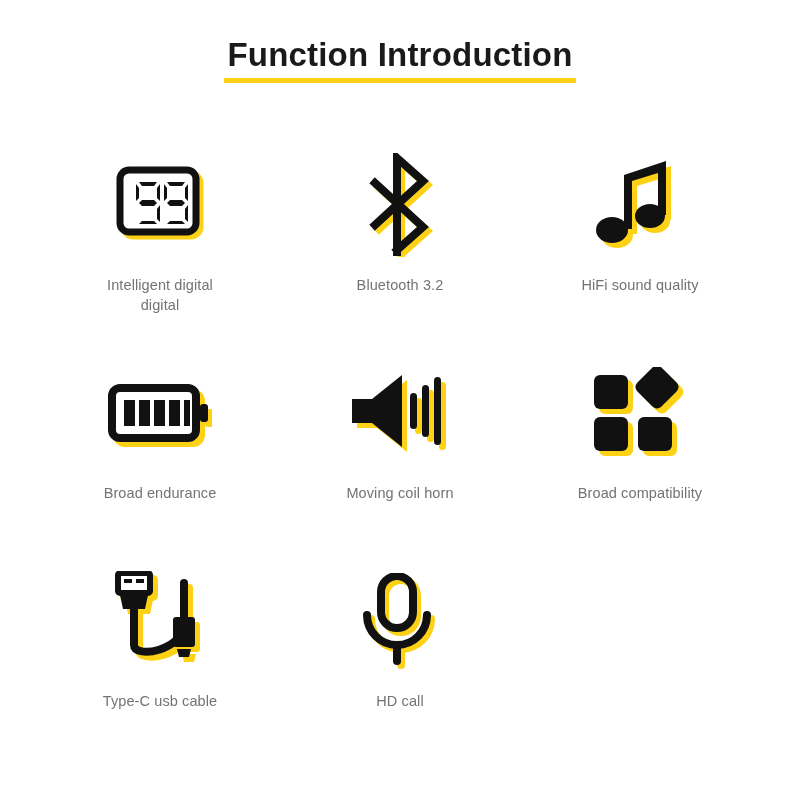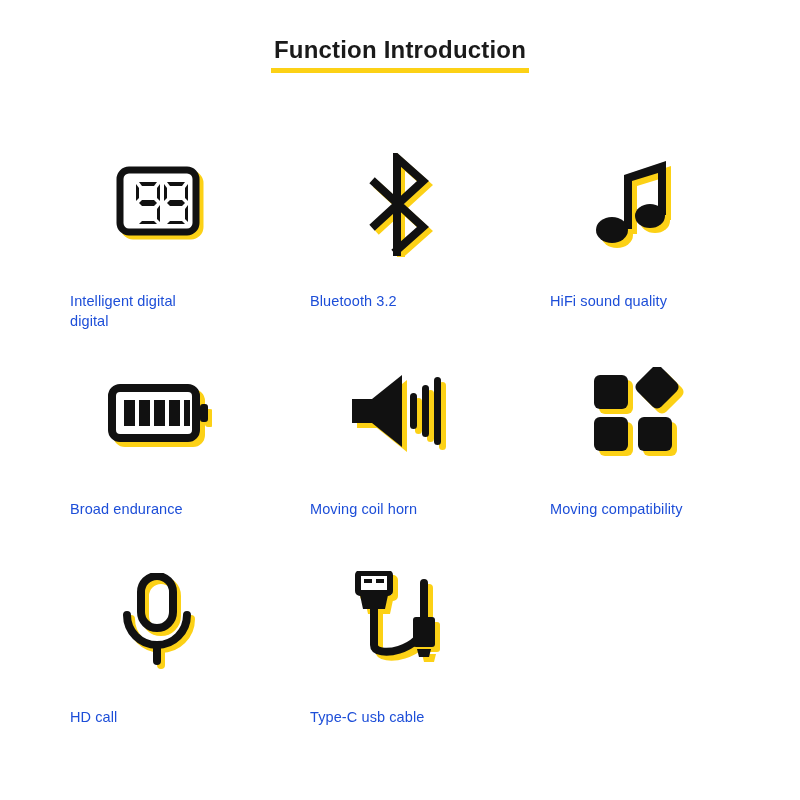--- a/index.html
+++ b/index.html
@@ -25,21 +25,21 @@
     position: absolute;
     top: 36px;
     left: 0;
     width: 800px;
     text-align: center;
   }
   .title-text {
     display: inline-block;
     position: relative;
     font-family: "Liberation Sans", sans-serif;
-    font-size: 24px;
+    font-size: 33px;
     font-weight: bold;
     color: #1a1a1a;
     letter-spacing: 0.2px;
     line-height: 1.15;
     padding: 0 3px 9px 3px;
   }
   .title-underline {
     position: absolute;
     left: 0;
     right: 0;
@@ -66,26 +66,26 @@
     align-items: center;
     justify-content: flex-start;
   }
   .icon-wrap {
     height: 130px;
     display: flex;
     align-items: center;
     justify-content: center;
   }
   .caption {
-    margin-top: 22px;
+    margin-top: 6px;
     width: 180px;
-    text-align: left;
+    text-align: center;
     font-family: "Liberation Sans", sans-serif;
     font-size: 14.5px;
-    color: #1d4ed8;
+    color: #737373;
     line-height: 1.35;
     letter-spacing: 0.1px;
   }
   svg { display: block; }
 </style>
 </head>
 <body>
 
 <div class="page">
 
@@ -257,43 +257,21 @@
             <g fill="#111111">
               <rect x="0" y="6" width="34" height="34" rx="6"></rect>
               <rect x="0" y="48" width="34" height="34" rx="6"></rect>
               <rect x="44" y="48" width="34" height="34" rx="6"></rect>
               <rect x="46" y="1" width="34" height="34" rx="6" transform="rotate(45 63 18)"></rect>
             </g>
           </g>
         </svg>
       </div>
       <div class="caption">
-        <span>Moving compatibility</span>
-      </div>
-    </div>
-
-    <div class="cell">
-      <div class="icon-wrap">
-        <svg width="80" height="96" viewBox="0 0 80 96" aria-hidden="true">
-          <g fill="none" stroke-width="8" stroke-linecap="round">
-            <g transform="translate(4,4)" stroke="#FCD116">
-              <rect x="21" y="3" width="32" height="52" rx="16"></rect>
-              <path d="M7 42 a30 30 0 0 0 60 0"></path>
-              <line x1="37" y1="72" x2="37" y2="88"></line>
-            </g>
-            <g stroke="#111111">
-              <rect x="21" y="3" width="32" height="52" rx="16"></rect>
-              <path d="M7 42 a30 30 0 0 0 60 0"></path>
-              <line x1="37" y1="72" x2="37" y2="88"></line>
-            </g>
-          </g>
-        </svg>
-      </div>
-      <div class="caption">
-        <span>HD call</span>
+        <span>Broad compatibility</span>
       </div>
     </div>
 
     <div class="cell">
       <div class="icon-wrap">
         <svg width="92" height="100" viewBox="0 0 92 100" aria-hidden="true">
           <g transform="translate(2,2)">
 
             <g transform="translate(5,5)">
               <path d="M18 32 V72 c0 14 50 6 50 -22 V10" fill="none" stroke="#FCD116" stroke-width="8" stroke-linecap="round"></path>
@@ -313,14 +291,36 @@
               <path d="M61 76 H75 l-2 8 H63 Z" fill="#111111"></path>
             </g>
           </g>
         </svg>
       </div>
       <div class="caption">
         <span>Type-C usb cable</span>
       </div>
     </div>
 
+    <div class="cell">
+      <div class="icon-wrap">
+        <svg width="80" height="96" viewBox="0 0 80 96" aria-hidden="true">
+          <g fill="none" stroke-width="8" stroke-linecap="round">
+            <g transform="translate(4,4)" stroke="#FCD116">
+              <rect x="21" y="3" width="32" height="52" rx="16"></rect>
+              <path d="M7 42 a30 30 0 0 0 60 0"></path>
+              <line x1="37" y1="72" x2="37" y2="88"></line>
+            </g>
+            <g stroke="#111111">
+              <rect x="21" y="3" width="32" height="52" rx="16"></rect>
+              <path d="M7 42 a30 30 0 0 0 60 0"></path>
+              <line x1="37" y1="72" x2="37" y2="88"></line>
+            </g>
+          </g>
+        </svg>
+      </div>
+      <div class="caption">
+        <span>HD call</span>
+      </div>
+    </div>
+
   </div>
 </div>
 
 </body></html>

